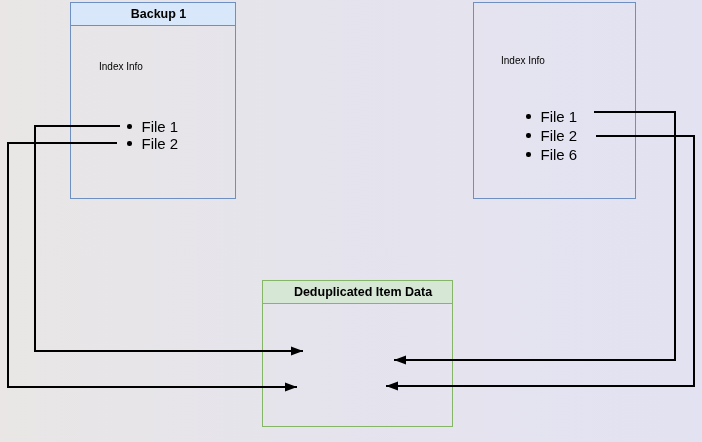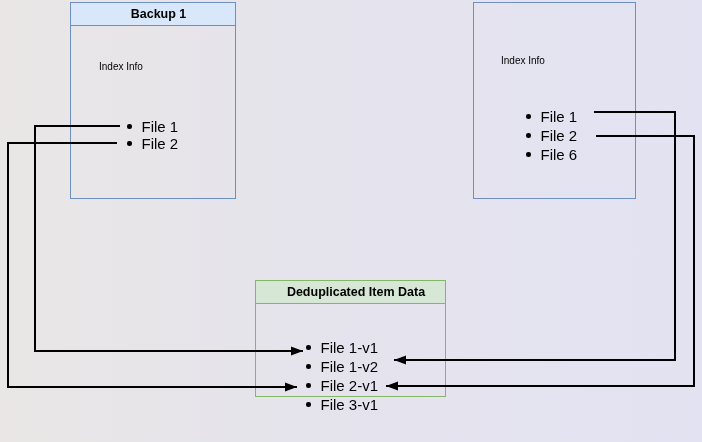--- a/index.html
+++ b/index.html
@@ -93,40 +93,22 @@
         <span class="dot"></span>
         <span>File 2</span>
       </li>
       <li>
         <span class="dot"></span>
         <span>File 6</span>
       </li>
     </ul>
   </div>
 
-  <div class="box green" style="left:255px;top:280px;width:191px;height:117px">
+  <div class="box green" style="left:262px;top:280px;width:191px;height:147px">
     <div class="box-header">Deduplicated Item Data</div>
-    <ul class="file-list lh19" style="left:50px;top:57px">
-      <li>
-        <span class="dot"></span>
-        <span>File 1-v1</span>
-      </li>
-      <li>
-        <span class="dot"></span>
-        <span>File 1-v2</span>
-      </li>
-      <li>
-        <span class="dot"></span>
-        <span>File 2-v1</span>
-      </li>
-      <li>
-        <span class="dot"></span>
-        <span>File 3-v1</span>
-      </li>
-    </ul>
   </div>
 
   <svg class="overlay" id="overlay" viewBox="0 0 702 442" xmlns="http://www.w3.org/2000/svg">
     <defs>
       <marker id="arrowhead" markerUnits="userSpaceOnUse" markerWidth="14" markerHeight="11" refX="13" refY="5.5" orient="auto">
         <path d="M1,1 L13,5.5 L1,10 Z" fill="#000"></path>
       </marker>
     </defs>
   <polyline points="120,126 35,126 35,351 303,351" class="connector"></polyline>
       <polyline points="117,143 8,143 8,387 297,387" class="connector"></polyline>

